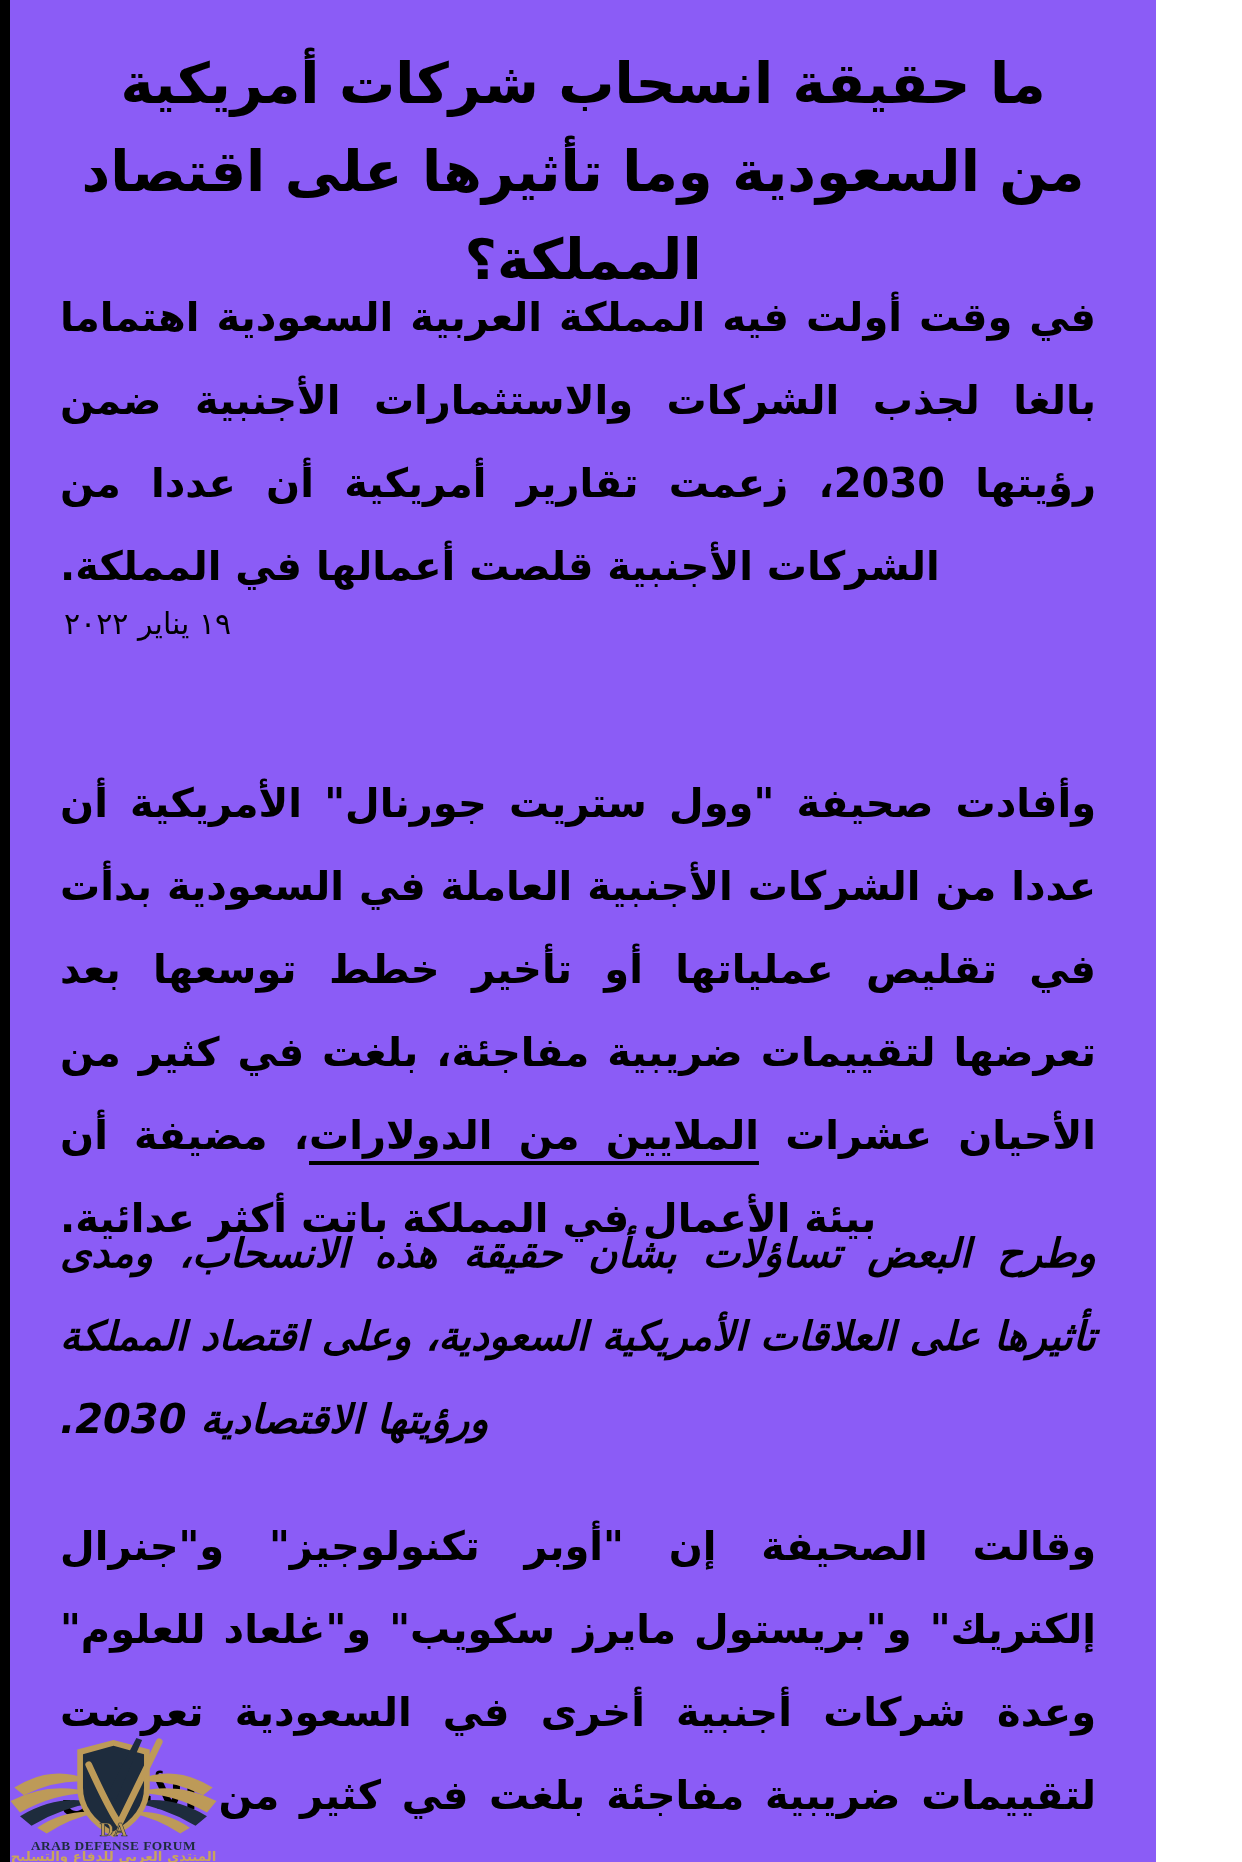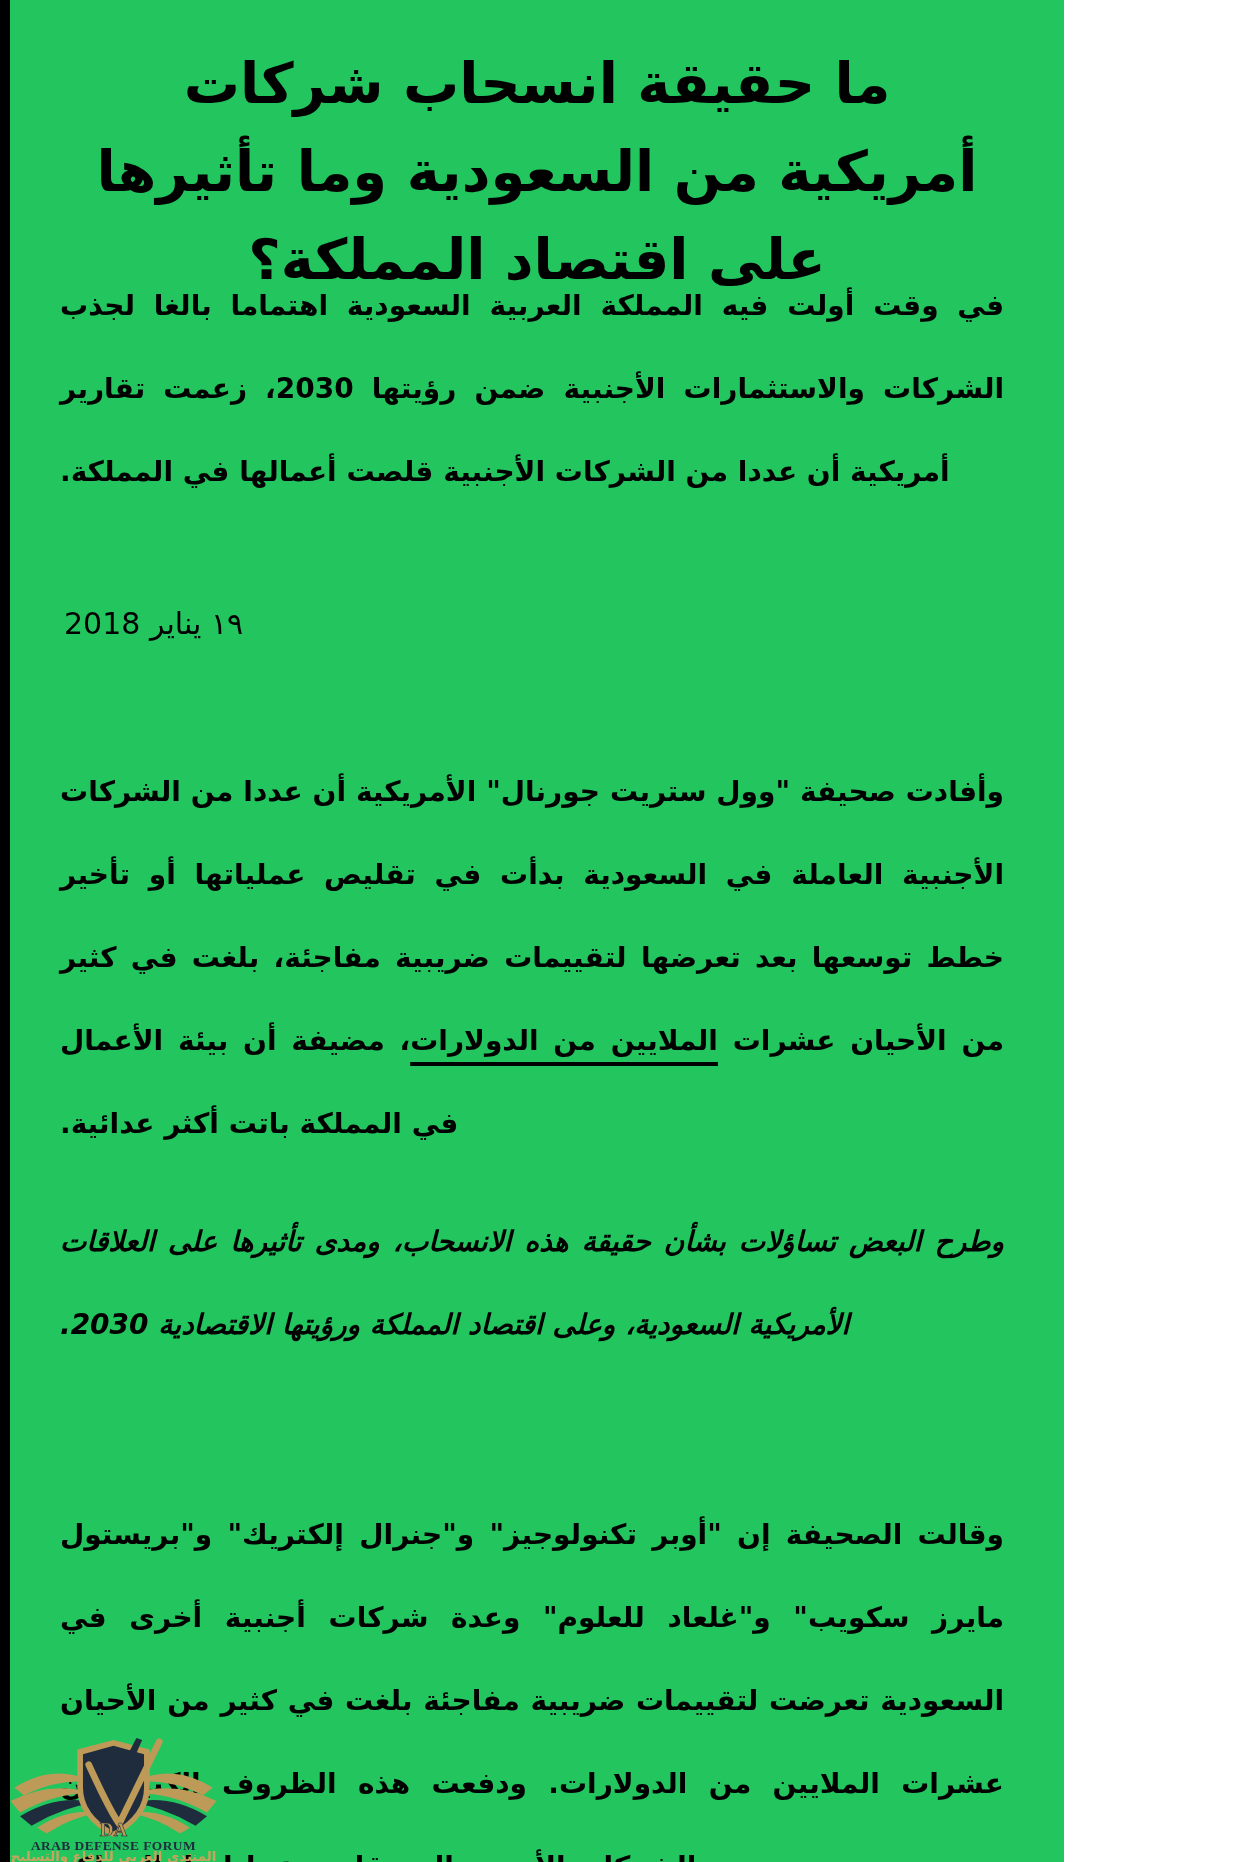--- a/index.html
+++ b/index.html
@@ -4,23 +4,23 @@
 <style>
   html, body { margin: 0; padding: 0; }
   body {
     width: 1242px; height: 1862px;
     background: #ffffff;
     font-family: "DejaVu Sans", sans-serif;
     color: #000000;
   }
   .page {
     position: relative;
-    width: 1064px; height: 1862px;
+    width: 1156px; height: 1862px;
     overflow: hidden;
-    background: #22c55e;
+    background: #8b5cf6;
   }
   .edge-bar {
     position: absolute;
     left: 0; top: 0;
     width: 10px; height: 100%;
     background: #000000;
   }
   .headline {
     position: absolute;
     top: 2px; right: 70px; left: 80px;
@@ -30,21 +30,21 @@
     font-weight: bold;
     line-height: 88px;
     color: #000;
   }
   .para {
     position: absolute;
     right: 60px; left: 60px;
     direction: rtl;
     text-align: justify;
     text-align-last: left;
-    font-size: 28px;
+    font-size: 40px;
     font-weight: bold;
     line-height: 83px;
     color: #000;
   }
   #para-1 { top: 236px; }
   #para-2 { top: 722px; }
   #para-3 { top: 1172px; font-style: italic; }
   #para-4 { top: 1465px; }
   .date-line {
     position: absolute;
@@ -105,21 +105,21 @@
 <body>
 
 <div class="page">
 
   <div class="edge-bar"></div>
 
   <h1 class="headline">ما حقيقة انسحاب شركات أمريكية من السعودية وما تأثيرها على اقتصاد المملكة؟</h1>
 
   <p class="para" id="para-1">في وقت أولت فيه المملكة العربية السعودية اهتماما بالغا لجذب الشركات والاستثمارات الأجنبية ضمن رؤيتها 2030، زعمت تقارير أمريكية أن عددا من الشركات الأجنبية قلصت أعمالها في المملكة.</p>
 
-  <div class="date-line">١٩ يناير 2018</div>
+  <div class="date-line">١٩ يناير ٢٠٢٢</div>
 
   <p class="para" id="para-2"><span>وأفادت صحيفة "وول ستريت جورنال" الأمريكية أن عددا من الشركات الأجنبية العاملة في السعودية بدأت في تقليص عملياتها أو تأخير خطط توسعها بعد تعرضها لتقييمات ضريبية مفاجئة، بلغت في كثير من الأحيان عشرات </span><span class="underlined-link">الملايين من الدولارات</span><span>، مضيفة أن بيئة الأعمال في المملكة باتت أكثر عدائية.</span></p>
 
   <p class="para" id="para-3">وطرح البعض تساؤلات بشأن حقيقة هذه الانسحاب، ومدى تأثيرها على العلاقات الأمريكية السعودية، وعلى اقتصاد المملكة ورؤيتها الاقتصادية 2030.</p>
 
   <p class="para" id="para-4">وقالت الصحيفة إن "أوبر تكنولوجيز" و"جنرال إلكتريك" و"بريستول مايرز سكويب" و"غلعاد للعلوم" وعدة شركات أجنبية أخرى في السعودية تعرضت لتقييمات ضريبية مفاجئة بلغت في كثير من الأحيان عشرات الملايين من الدولارات. ودفعت هذه الظروف الكثير من الشركات الأجنبية إلى تقليص عملياتها بالمملكة</p>
 
   <svg class="watermark" viewBox="0 0 220 130" aria-hidden="true">
 
     <g>

